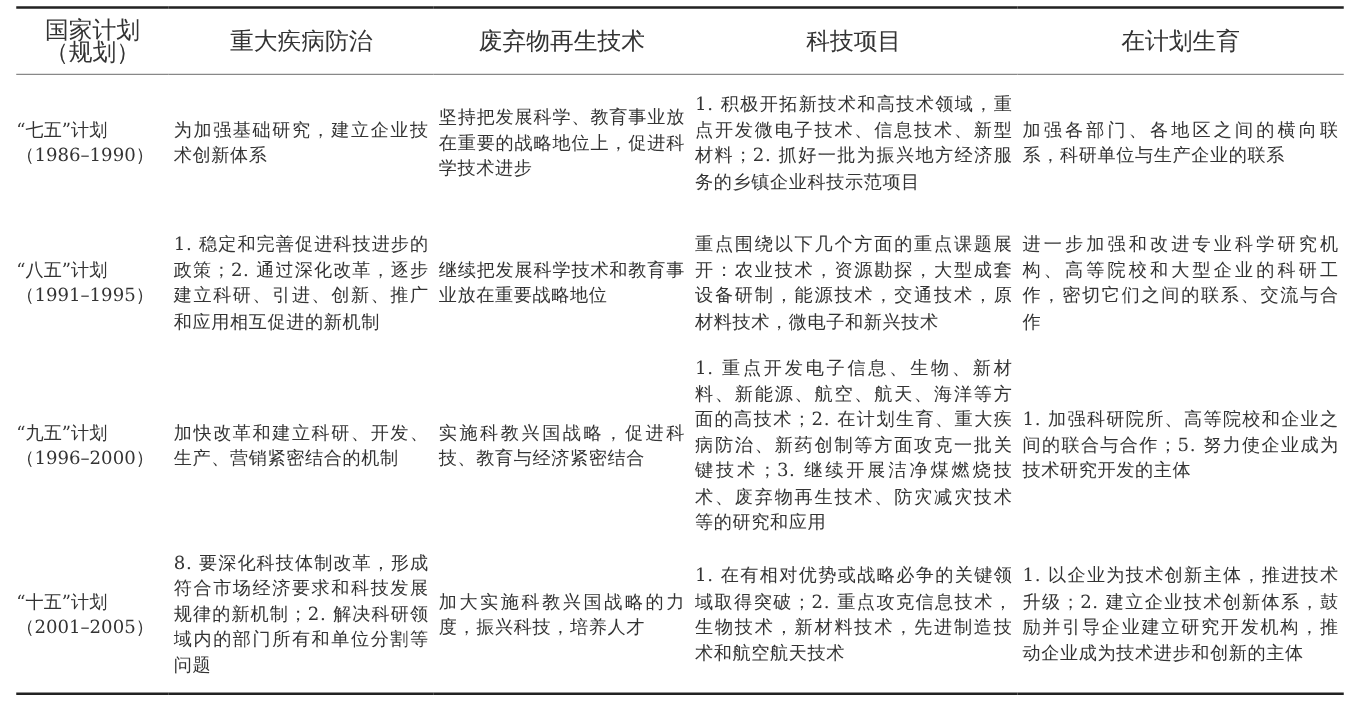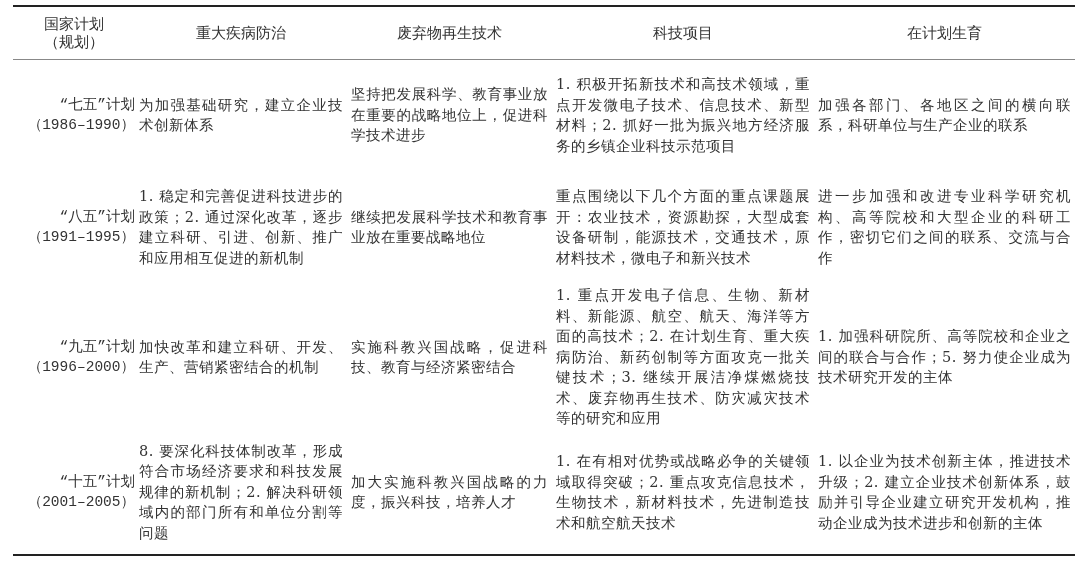--- a/index.html
+++ b/index.html
@@ -11,30 +11,30 @@
   .table-wrap {
     position: absolute; left: 13px; top: 5px; width: 1062px;
   }
   table {
     border-collapse: collapse; width: 100%; table-layout: fixed;
   }
   thead tr { border-top: 2px solid #222; border-bottom: 1px solid #888; }
   tbody { border-bottom: 2px solid #222; }
   th {
     font-family: "DejaVu Sans", "Liberation Sans", sans-serif;
-    font-weight: normal; font-size: 15px; color: #333;
+    font-weight: normal; font-size: 19px; color: #333;
     height: 52px; padding: 0; text-align: center; vertical-align: middle;
     line-height: 18px;
   }
   td {
     font-size: 14.5px; line-height: 20.5px; vertical-align: middle;
     padding: 0 4px 0 4px; text-align: justify; color: #333;
     letter-spacing: 0.5px;
   }
-  td.plan { text-align: right; padding: 0; letter-spacing: 0; font-family: Liberation Mono, monospace; }
+  td.plan { text-align: left; padding: 0; letter-spacing: 0; }
   .plan-name, .plan-years { display: block; }
   tr.r1 td { height: 110px; }
   tr.r2 td { height: 114px; }
   tr.r3 td { height: 146px; }
   tr.r4 td { height: 124px; }
   col.c0 { width: 122px; }
   col.c1 { width: 212px; }
   col.c2 { width: 205px; }
   col.c3 { width: 262px; }
   col.c4 { width: 261px; }

